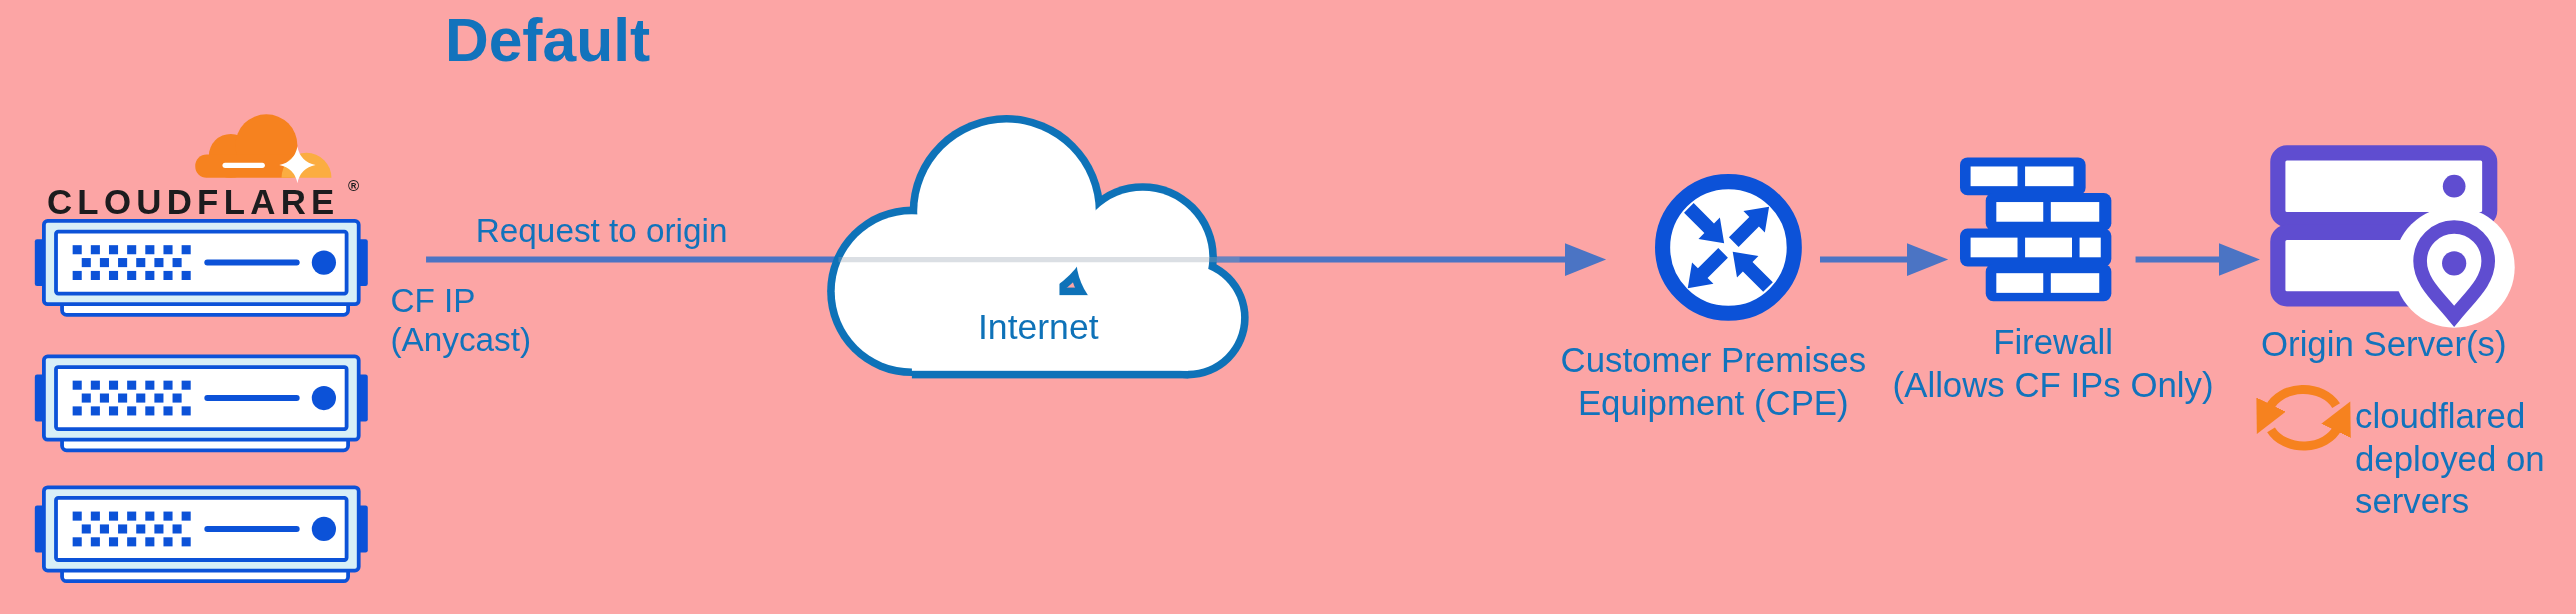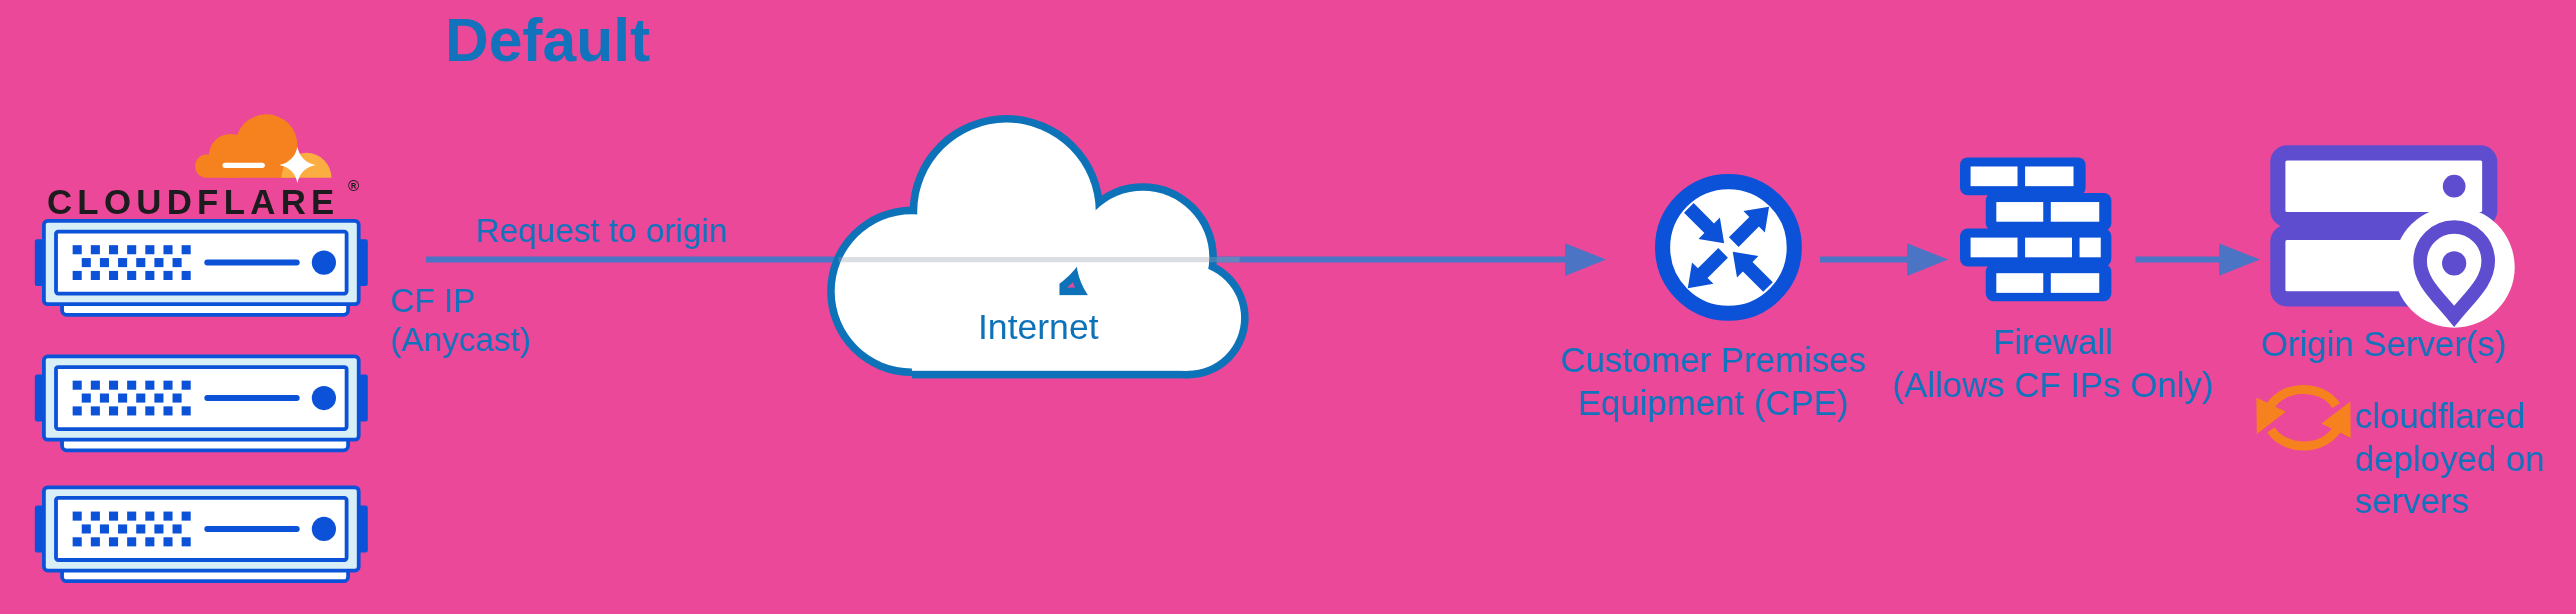--- a/index.html
+++ b/index.html
@@ -5,21 +5,21 @@
   html, body {
     margin: 0;
     padding: 0;
     background: #ffffff;
   }
   body {
     font-family: "Liberation Sans", "DejaVu Sans", sans-serif;
   }
   .diagram-wrap {
     width: 100%;
-    background: #ec4899;
+    background: #fca5a5;
   }
   svg { display: block; width: 100%; height: auto; }
 
   .title-text {
     font-size: 80px;
     font-weight: 600;
     fill: #1273BC;
   }
   .label-blue {
     font-size: 46px;

